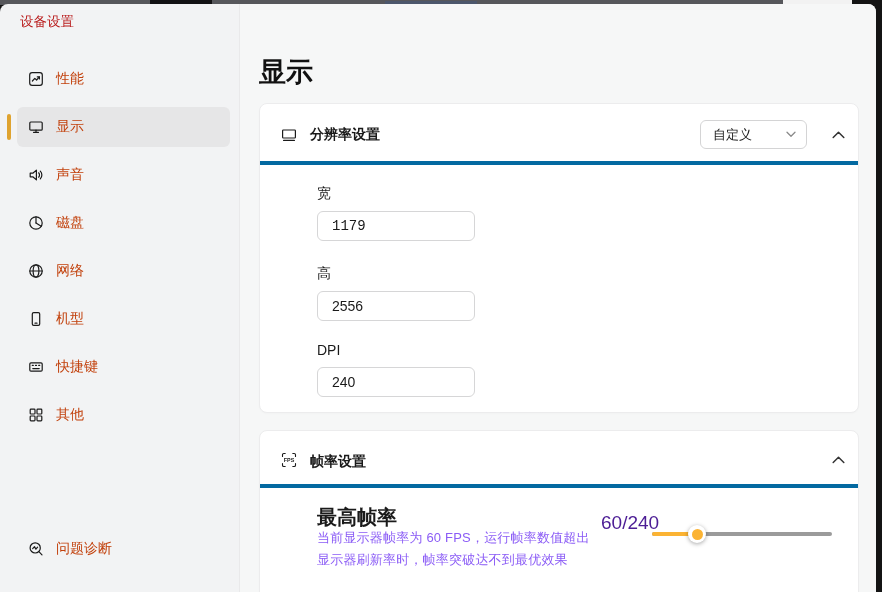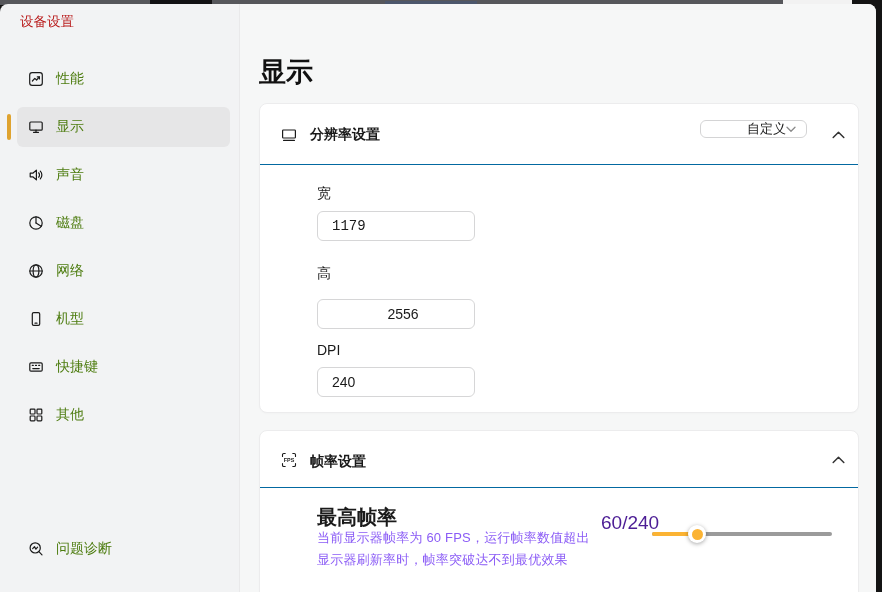--- a/index.html
+++ b/index.html
@@ -24,49 +24,49 @@
   
   .sidebar { position:absolute; left:0; top:0; width:239px; height:588px; }
   .side-item { position:absolute; left:0; width:239px; height:40px; cursor:pointer; }
   .side-item .pill { position:absolute; left:17px; top:0; width:213px; height:40px; border-radius:6px; }
   .side-item.selected .pill { background:#e6e6e7; }
   .side-item .accent { display:none; }
   .side-item.selected .accent { display:block; position:absolute; left:7px; top:7px; width:4px; height:26px;
     border-radius:2px; background:#dfa32f; }
   .side-item .ico { position:absolute; left:28px; top:12px; width:16px; height:16px; color:#1a1a1a; }
   .side-item .lbl { position:absolute; left:56px; top:0; height:40px; display:flex; align-items:center;
-    font-size:14px; color:#4d7c0f; }
+    font-size:14px; color:#c2410c; }
 
   
   .content { position:absolute; left:239px; top:0; width:637px; height:588px;
     background:#f6f7f7; border-left:1px solid #e9e9ea; }
   .page-heading { position:absolute; left:19px; top:50px; font-size:27px; font-weight:700; color:#111; }
 
   .card { position:absolute; left:19px; width:600px; background:#ffffff; border-radius:8px;
     border:1px solid #ececed; box-shadow:0 1px 2px rgba(0,0,0,.02); }
-  .card-header { position:relative; height:61px; border-bottom:1px solid #0369a1; }
+  .card-header { position:relative; height:61px; border-bottom:4px solid #0369a1; }
   .card-header .cico { position:absolute; left:20px; top:22px; width:18px; height:18px; color:#1a1a1a; }
   .card-title { position:absolute; left:50px; top:0; height:61px; display:flex; align-items:center;
     font-size:14px; font-weight:700; color:#1a1a1a; }
   .collapse-btn { position:absolute; left:566px; top:19px; width:24px; height:24px; background:none; border:none;
     display:flex; align-items:center; justify-content:center; cursor:pointer; color:#333; }
 
   .card1 { top:99px; height:310px; }
   .card2 { top:426px; height:200px; }
   .card2 .card-header { height:57px; }
   .card2 .cico { top:20px; }
   .card2 .collapse-btn { top:17px; }
 
   .field-label { position:absolute; left:57px; font-size:14px; color:#1a1a1a; }
   .text-input { position:absolute; left:57px; width:158px; height:30px; border:1px solid #d6d6d7;
     border-radius:6px; background:#fff; font-size:14px; color:#1a1a1a; padding:0 0 0 14px;
     font-family:"Liberation Sans","DejaVu Sans",sans-serif; outline:none; }
 
-  .dropdown { position:absolute; left:440px; top:16px; width:107px; height:18px; background:#fff;
-    border:1px solid #d4d4d5; border-radius:6px; cursor:pointer; display:flex; align-items:center;text-align:right; }
+  .dropdown { position:absolute; left:440px; top:16px; width:107px; height:29px; background:#fff;
+    border:1px solid #d4d4d5; border-radius:6px; cursor:pointer; display:flex; align-items:center; }
   .dropdown .dd-value { font-size:13px; color:#1a1a1a; padding-left:12px; flex:1; }
   .dropdown .dd-chev { width:10px; height:7px; margin-right:10px; color:#8a8a8a; }
 
   .fps-label { position:absolute; left:57px; top:73px; font-size:20px; font-weight:700; color:#1a1a1a; }
   .fps-desc { position:absolute; left:57px; font-size:13px; color:#8b5cf6; letter-spacing:.2px; }
   .slider-value { position:absolute; left:341px; top:81px; font-size:19px; color:#4c1d95; }
   .slider { position:absolute; left:392px; top:94px; width:180px; height:18px; cursor:pointer; }
   .slider-track { position:absolute; left:0; top:7px; width:180px; height:4px; border-radius:2px; background:#9b9b9b; }
   .slider-fill { position:absolute; left:0; top:7px; height:4px; border-radius:2px; background:#fbb333; }
   .slider-thumb { position:absolute; top:0; width:18px; height:18px; border-radius:50%; background:#ffffff;
@@ -237,21 +237,21 @@
                   <path d="M1.2 6.5 L6.5 1.3 L11.8 6.5" fill="none" stroke="#333" stroke-width="1.5" stroke-linecap="round" stroke-linejoin="round"></path>
                 </svg>
             </span>
           </button>
         </div>
 
         <div class="field-label" style="top:81px">宽</div>
         <input class="text-input" style="top: 107px; font-family: Liberation Mono, monospace;" value="1179">
 
         <div class="field-label" style="top:161px">高</div>
-        <input class="text-input" style="top: 195px; text-align: center;" value="2556">
+        <input class="text-input" style="top: 187px;" value="2556">
 
         <div class="field-label" style="top:238px">DPI</div>
         <input class="text-input" style="top: 263px;" value="240">
       </div>
 
       <div class="card card2">
         <div class="card-header">
           <span class="cico">
             <svg width="18" height="18" viewBox="0 0 18 18" fill="none">
                 <path d="M2.5 5.5 V3.8 A1.3 1.3 0 0 1 3.8 2.5 H5.2 M12.8 2.5 H14.2 A1.3 1.3 0 0 1 15.5 3.8 V5.5 M15.5 12.5 V14.2 A1.3 1.3 0 0 1 14.2 15.5 H12.8 M5.2 15.5 H3.8 A1.3 1.3 0 0 1 2.5 14.2 V12.5" stroke="currentColor" stroke-width="1.1" stroke-linecap="round"></path>

